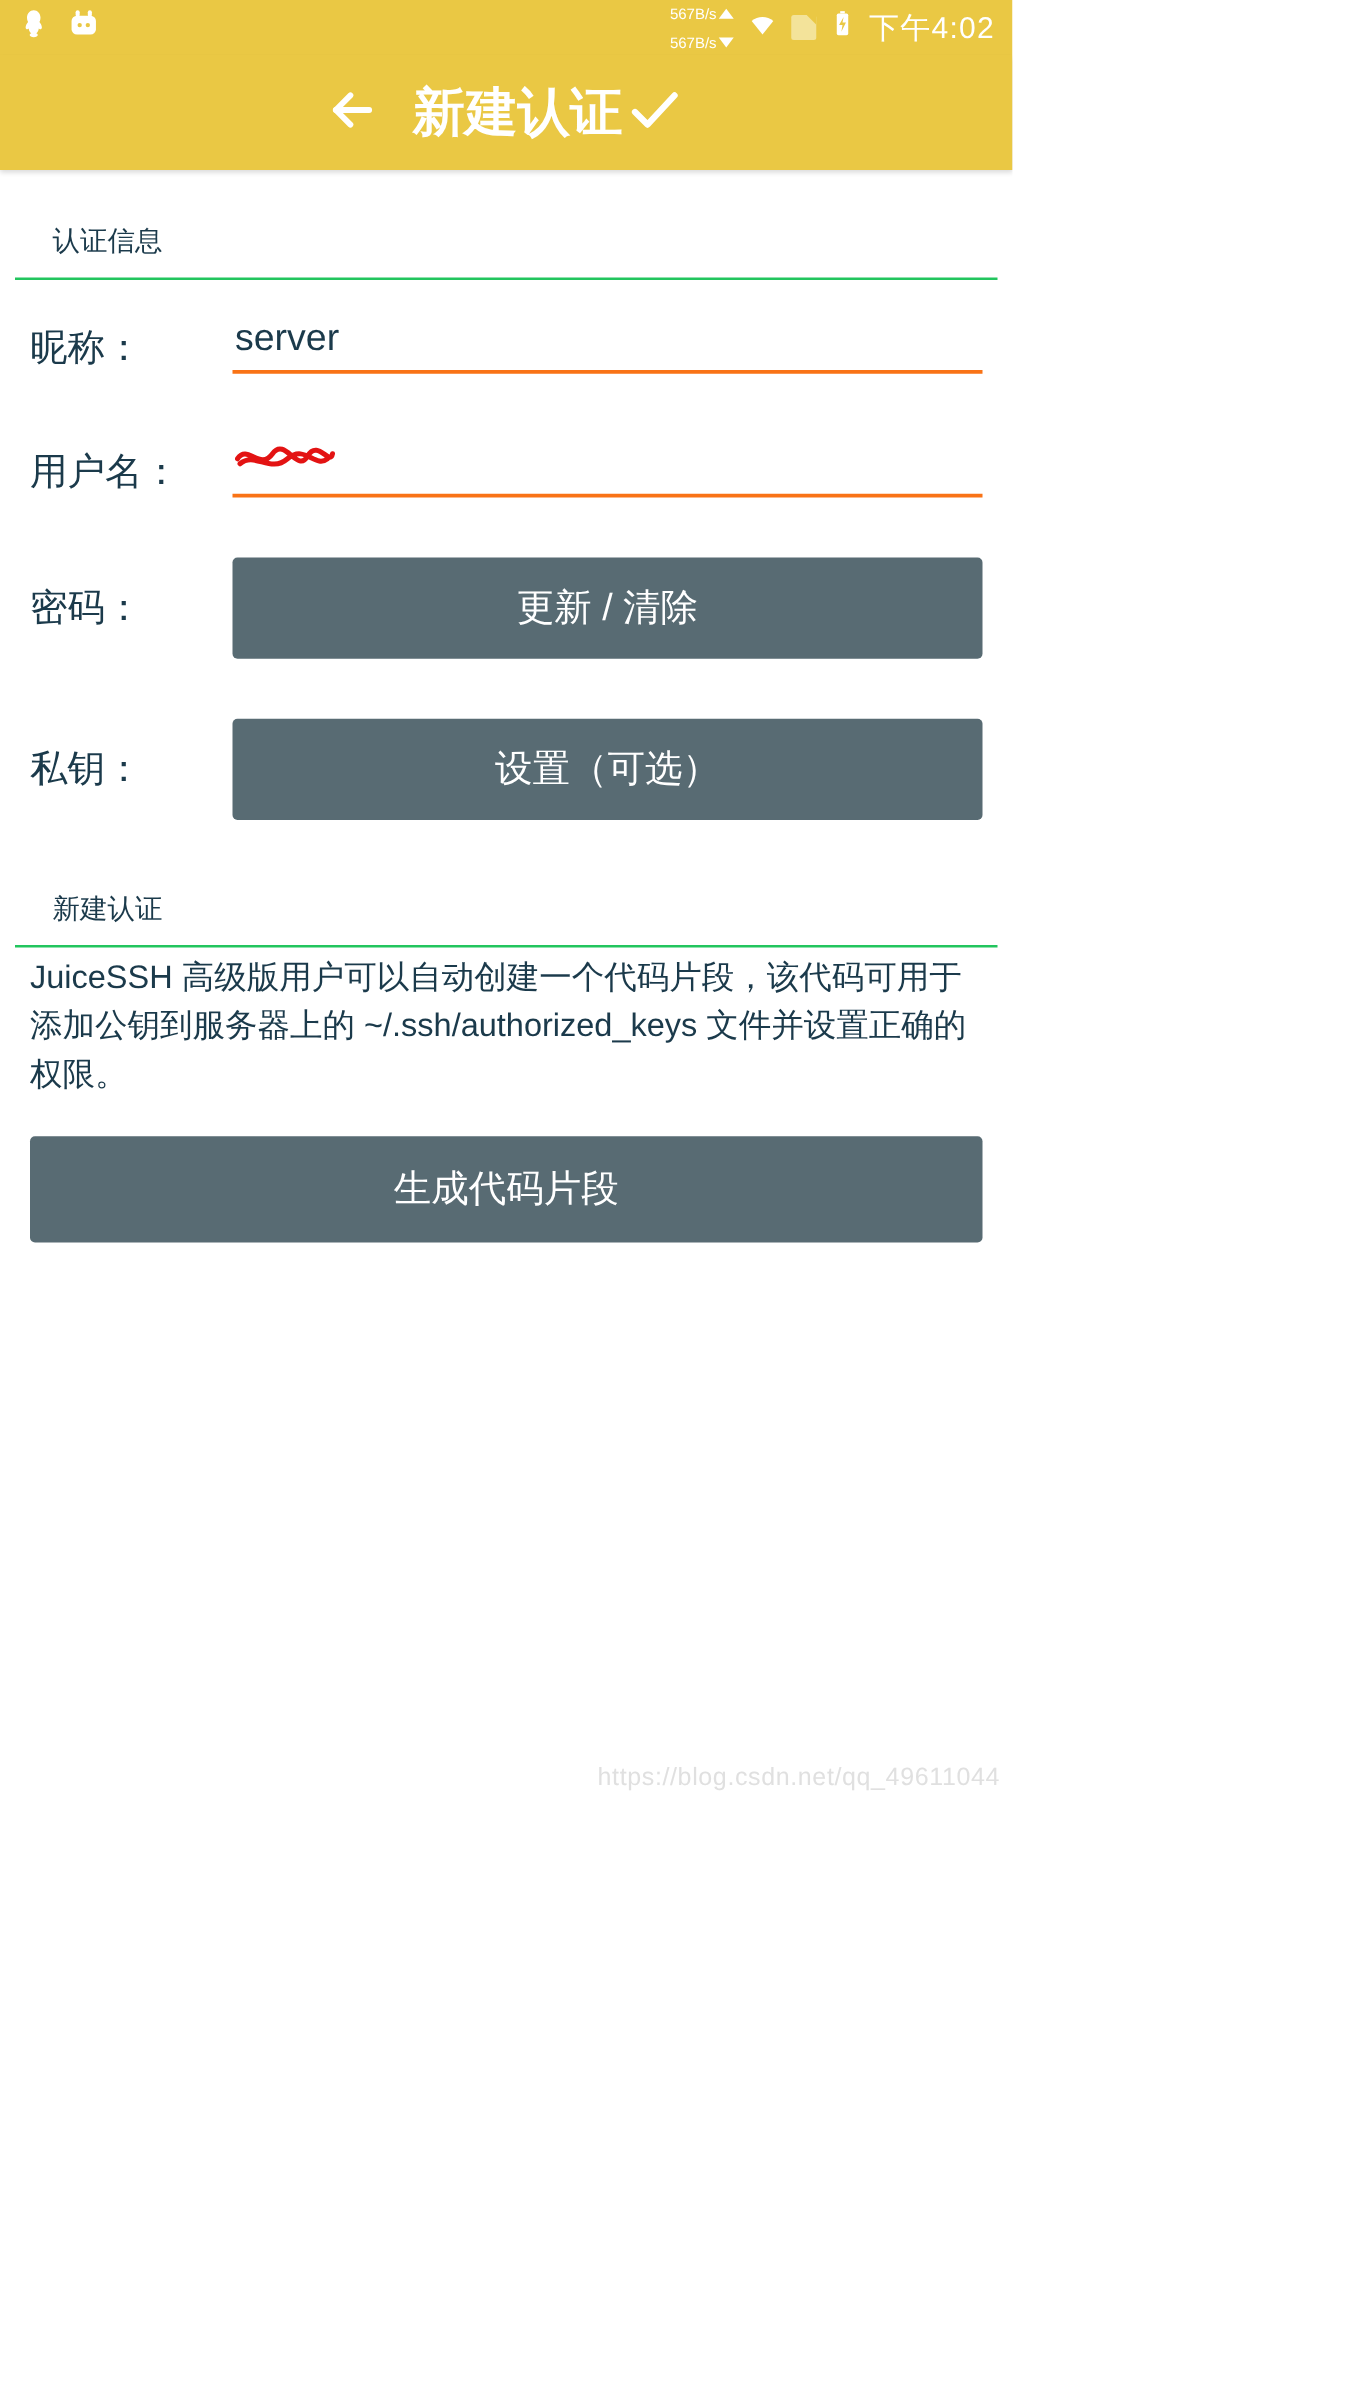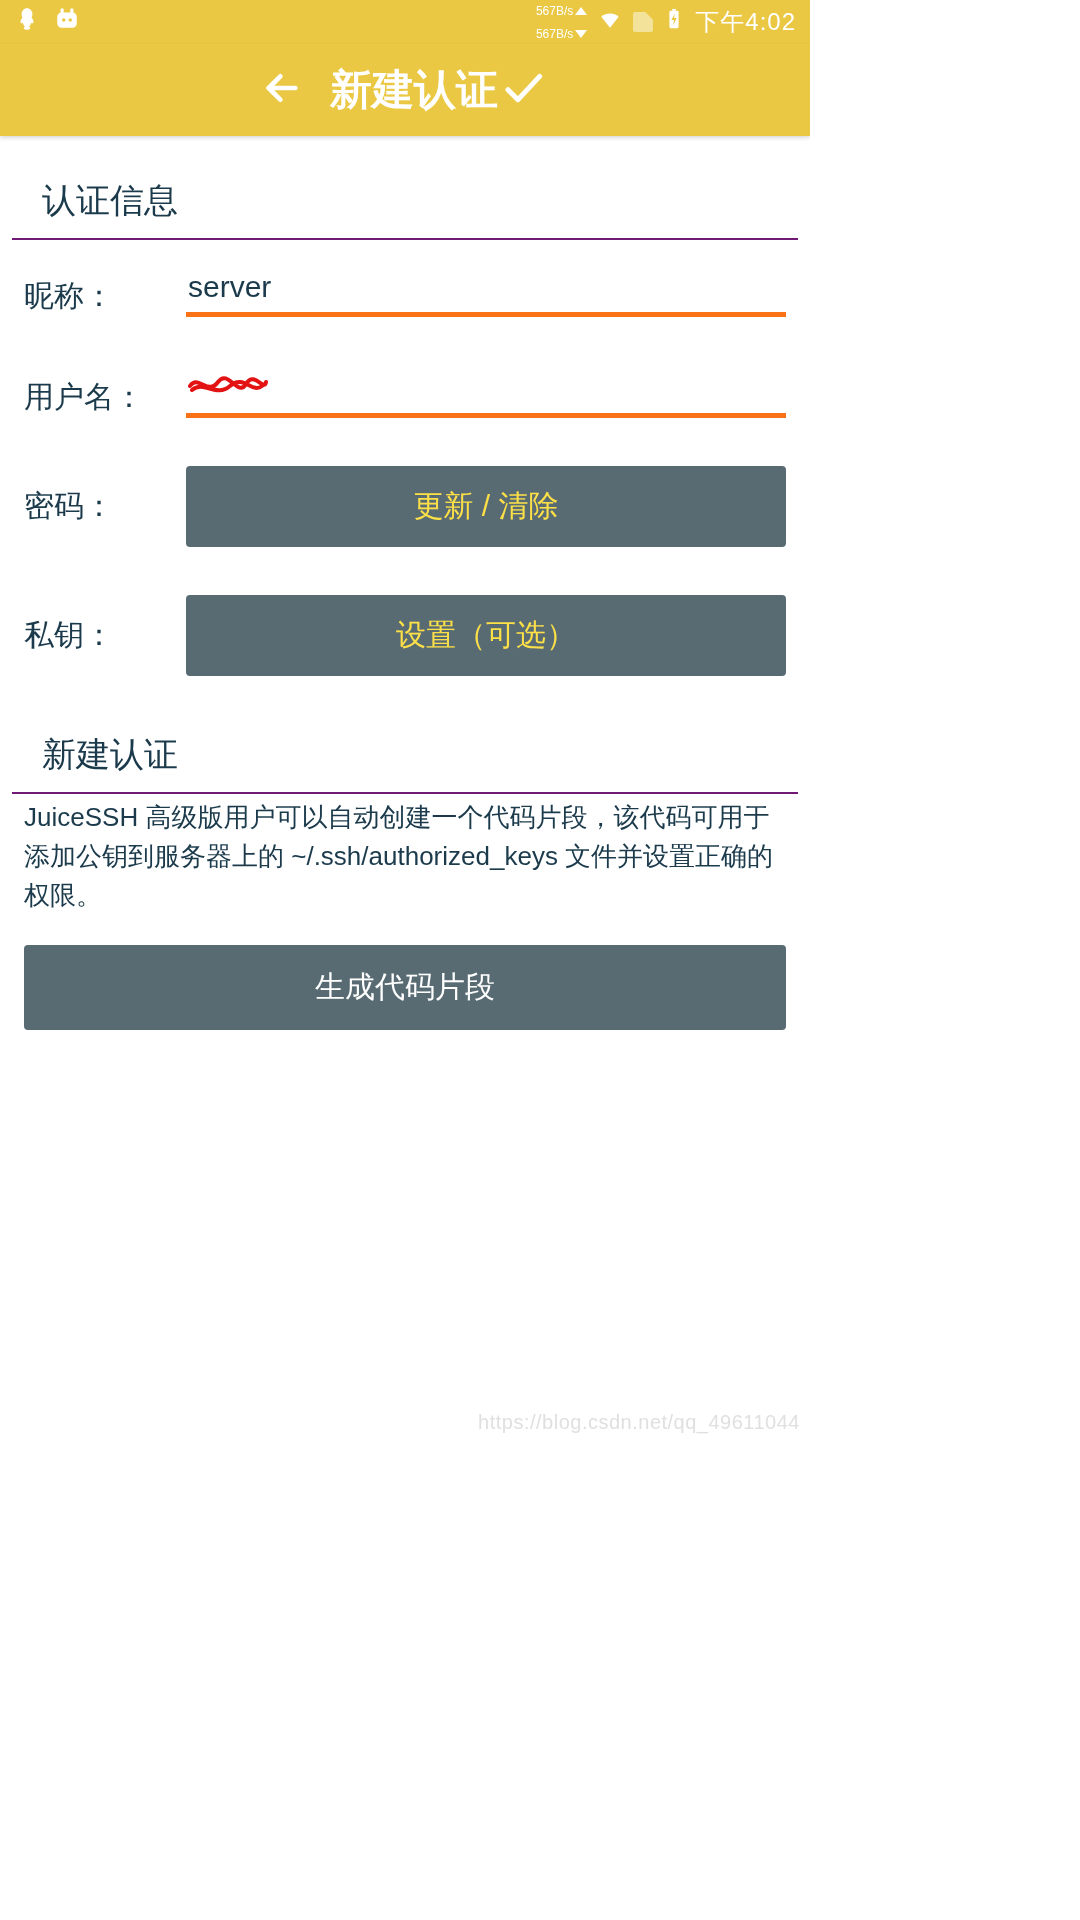--- a/index.html
+++ b/index.html
@@ -45,63 +45,63 @@
     box-shadow: 0 2px 4px rgba(0,0,0,0.15);
   }
   .app-bar-left { display: flex; align-items: center; gap: 28px; }
   .back-btn svg { width: 40px; height: 40px; stroke: #fff; }
   .app-title { color: #fff; font-size: 42px; font-weight: 700; }
   .confirm-btn svg { width: 50px; height: 40px; stroke: #fff; }
 
   .content { padding: 0; }
   .section-header {
     padding: 32px 30px 14px;
-    font-size: 34px;
+    font-size: 22px;
     color: #1b3a4b;
     font-weight: 500;
-    border-bottom: 2px solid #701a75;
+    border-bottom: 2px solid #22c55e;
     margin: 0 12px;
   }
   .section-header.first { margin-top: 10px; }
 
   .form-row {
     display: flex;
     align-items: center;
     padding: 24px 24px;
     gap: 32px;
   }
   .form-row.input-row { align-items: flex-end; }
   .form-label {
     width: 130px;
     font-size: 30px;
     color: #1b3a4b;
   }
   .text-input {
     flex: 1;
     border: none;
-    border-bottom: 5px solid #f97316;
+    border-bottom: 3px solid #f97316;
     font-size: 30px;
     padding: 6px 2px 8px;
     background: transparent;
     color: #1b3a4b;
     outline: none;
     font-family: inherit;
   }
   .scribble {
     display:inline-block;
     width:78px;height:28px;
     position:relative;
     margin-bottom:-4px;
   }
   .scribble svg{position:absolute;left:0;top:-6px;}
 
   .action-btn {
     flex: 1;
     background: #586b73;
-    color: #fde047;
+    color: #ffffff;
     border: none;
     font-size: 30px;
     padding: 20px 0;
     border-radius: 4px;
     cursor: pointer;
     font-family: inherit;
   }
 
   .snippet-desc {
     padding: 4px 24px 24px;

